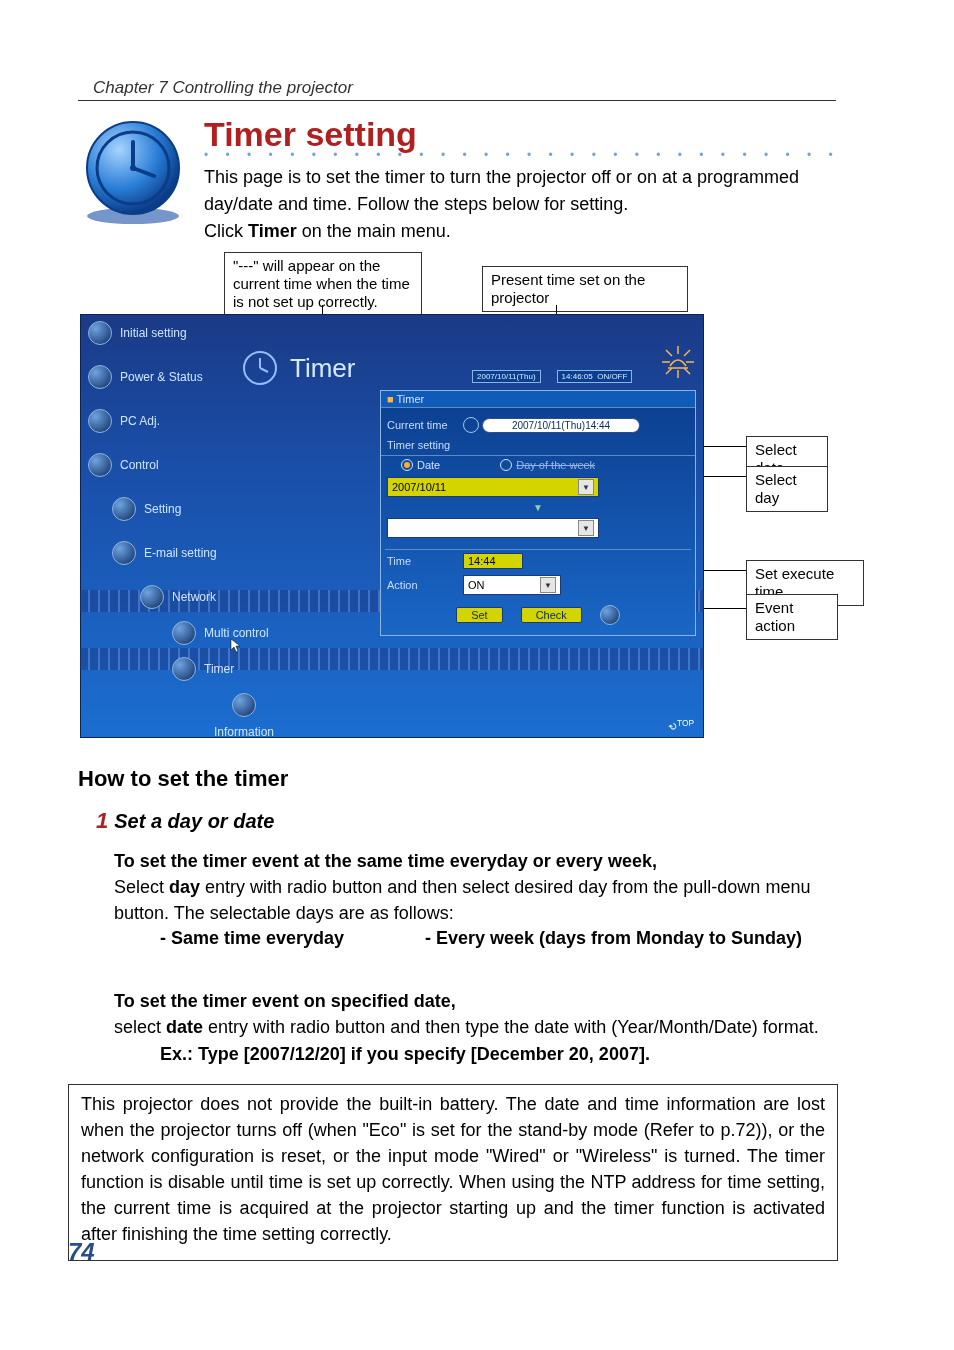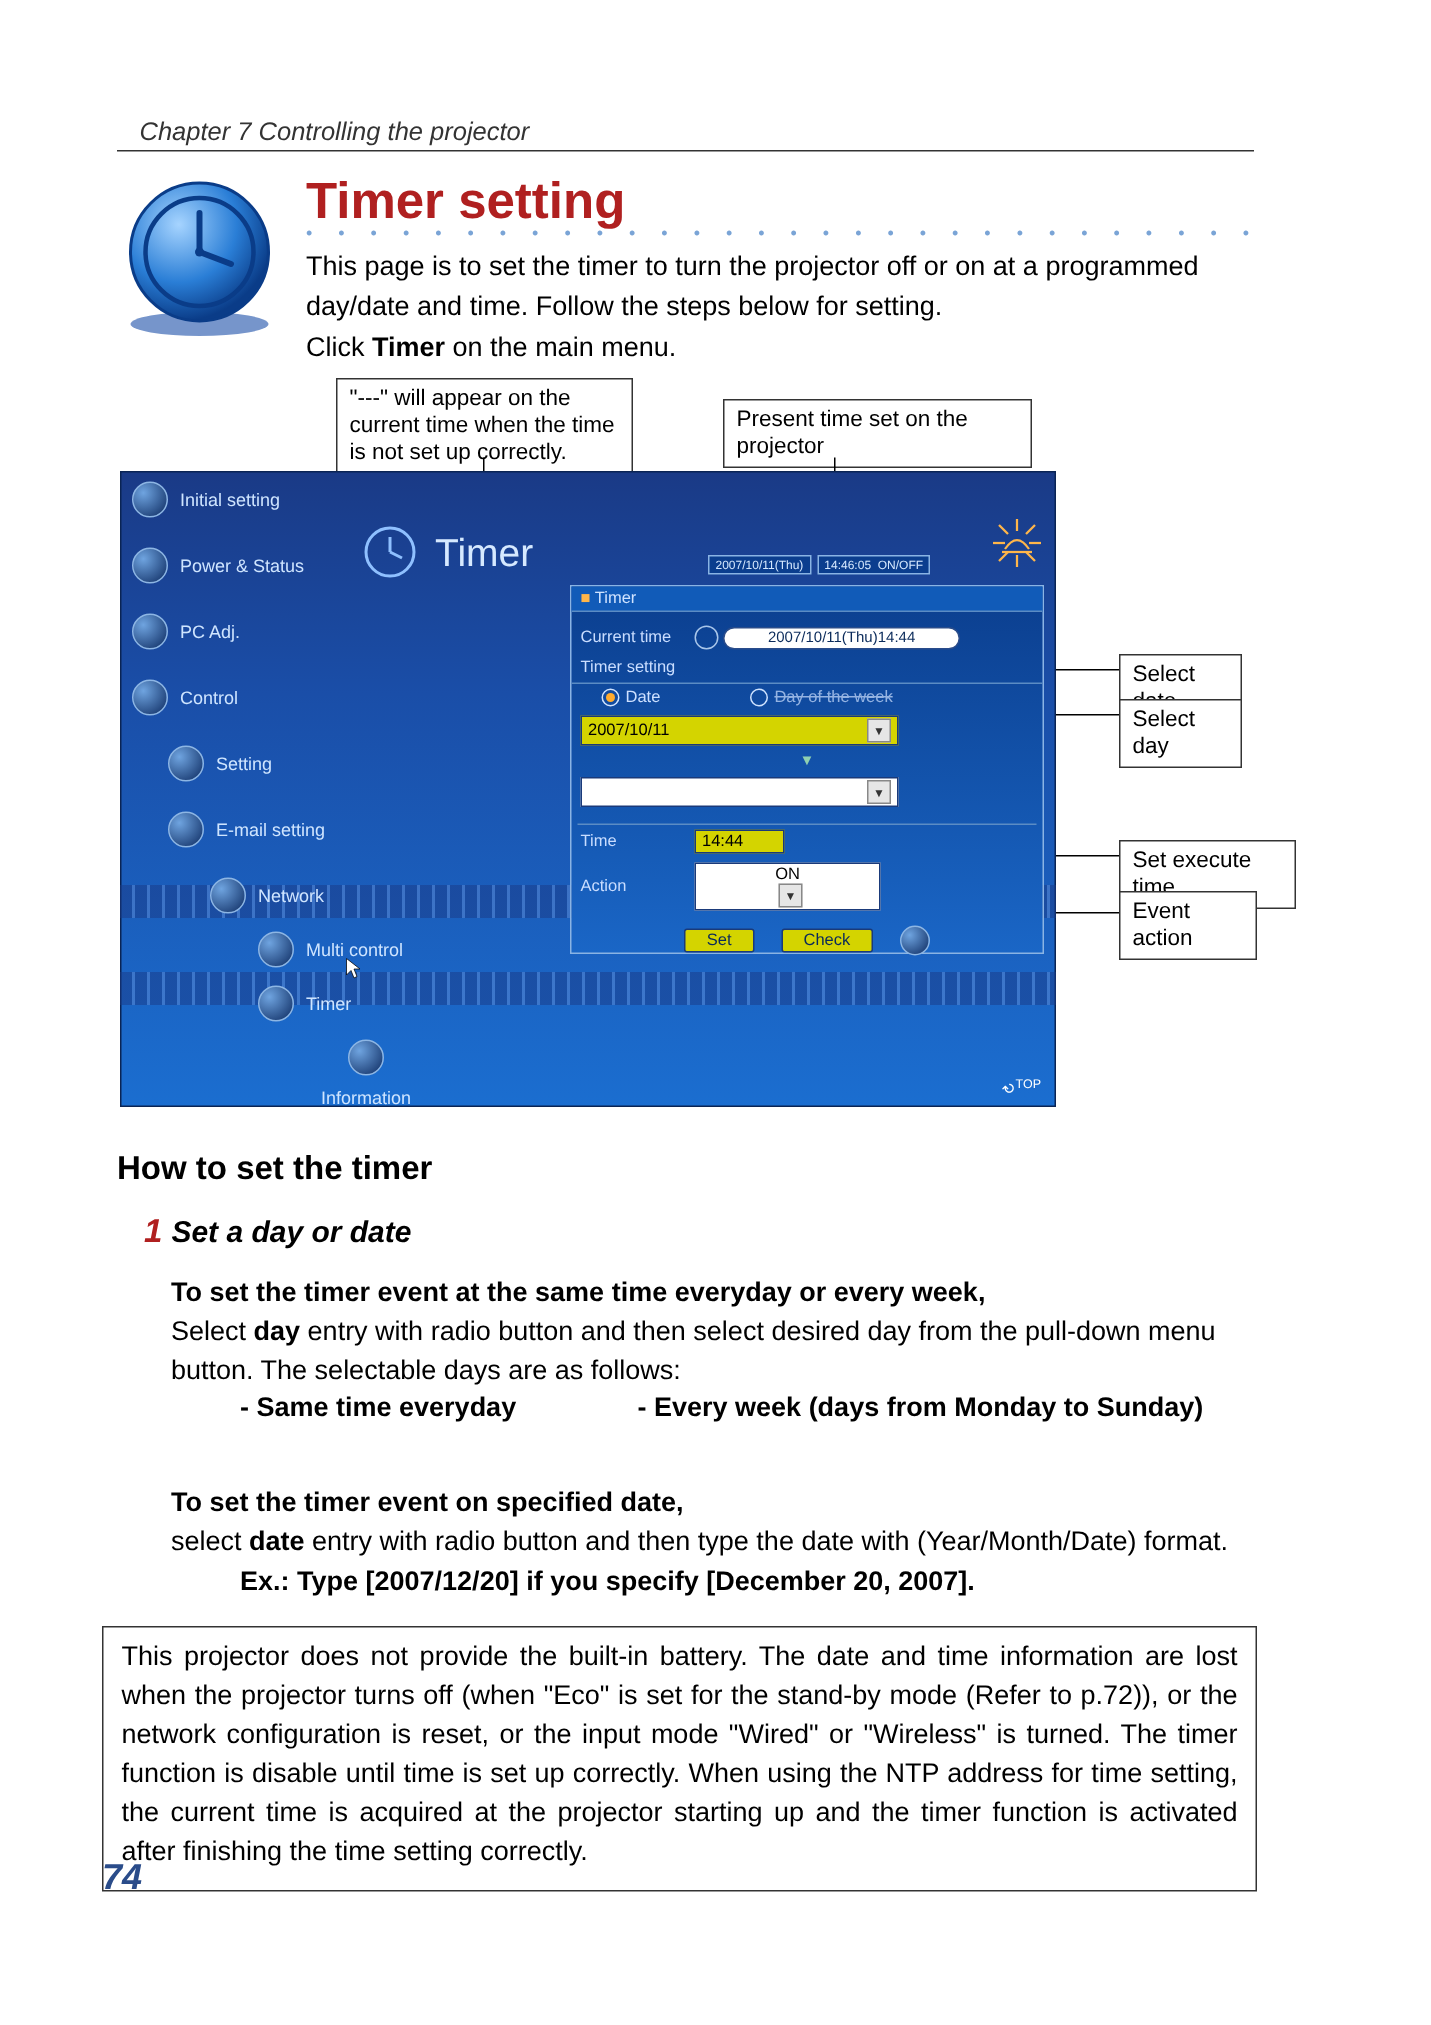--- a/index.html
+++ b/index.html
@@ -225,21 +225,21 @@
     border-radius: 50%;
     display: inline-block;
     position: relative;
   }
   .header-time {
     position: absolute;
     top: 56px;
     left: 392px;
     display: flex;
     align-items: center;
-    gap: 4px;
+    gap: 16px;
     font-size: 8px;
     color: #d6e9ff;
   }
   .header-chip {
     border: 1px solid #8ab4e4;
     background: #0b3e8e;
     padding: 1px 4px;
     font-size: 8px;
   }
   .sun {
@@ -502,21 +502,21 @@
       </div>
       <div style="height:8px; border-bottom:1px solid #5b8cc4; margin:0 4px;"></div>
       <div class="panel-row">
         <span class="panel-label">Time</span>
         <div class="dropdown" style="width:60px;">
           <span>14:44</span>
         </div>
       </div>
       <div class="panel-row">
         <span class="panel-label">Action</span>
-        <div class="dropdown" style="width:124px; background:#fff;flex-direction:column;">
+        <div class="dropdown" style="width:98px; background:#fff;">
           <span>ON</span>
           <span class="dd-arrow">▼</span>
         </div>
       </div>
       <div class="panel-row" style="justify-content:center; gap:18px; margin-top:4px;">
         <span class="btn">Set</span>
         <span class="btn">Check</span>
         <span class="side-ico" style="width:18px;height:18px;"></span>
       </div>
     </div>

